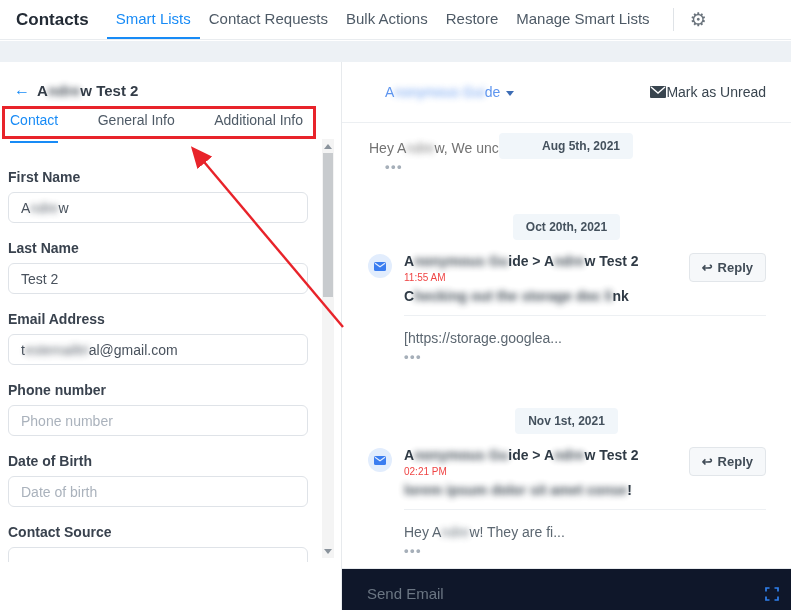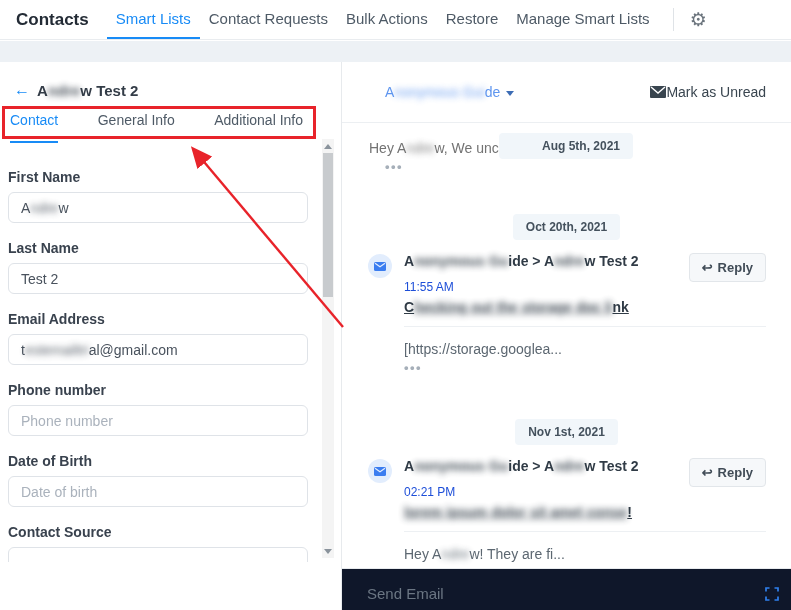--- a/index.html
+++ b/index.html
@@ -73,22 +73,22 @@
   }
   .sticky-pill { position:absolute; top:10px; left:224px; transform:translateX(-50%); z-index:2;padding-left:43px; }
   .pill-row { text-align:center; margin-top:40px; }
   .msg-card { position:relative; margin-top:13px; padding:0 25px 0 62px; }
   .msg-avatar {
     position:absolute; left:26px; top:1px; width:24px; height:24px; border-radius:50%;
     background:#e2edfd; display:flex; align-items:center; justify-content:center;
   }
   .msg-headrow { display:flex; align-items:flex-start; }
   .msg-from { font-size:14px; font-weight:bold; color:#303b46; }
-  .msg-time { font-size:12px; color:#1d4ed8; margin-top:11px; }
-  .msg-subject { font-size:14px; font-weight:bold; color:#303b46; margin-top:5px;text-decoration:underline; }
+  .msg-time { font-size:10px; color:#ef4444; margin-top:3px; }
+  .msg-subject { font-size:14px; font-weight:bold; color:#303b46; margin-top:5px; }
   .reply-btn {
     margin-left:auto; display:flex; align-items:center; gap:5px;
     background:#f6f8fa; border:1px solid #e2e6ea; border-radius:4px;
     padding:6px 12px; font-size:13px; font-weight:bold; color:#414c57;
     cursor:pointer; font-family:"Liberation Sans", sans-serif;
   }
   .reply-icon { font-size:13px; color:#414c57; }
   .msg-divider { border-top:1px solid #edf0f3; margin-top:11px; }
   .msg-body { font-size:14px; color:#5c6771; margin-top:14px; }
   .msg-dots { margin-left:0; }

